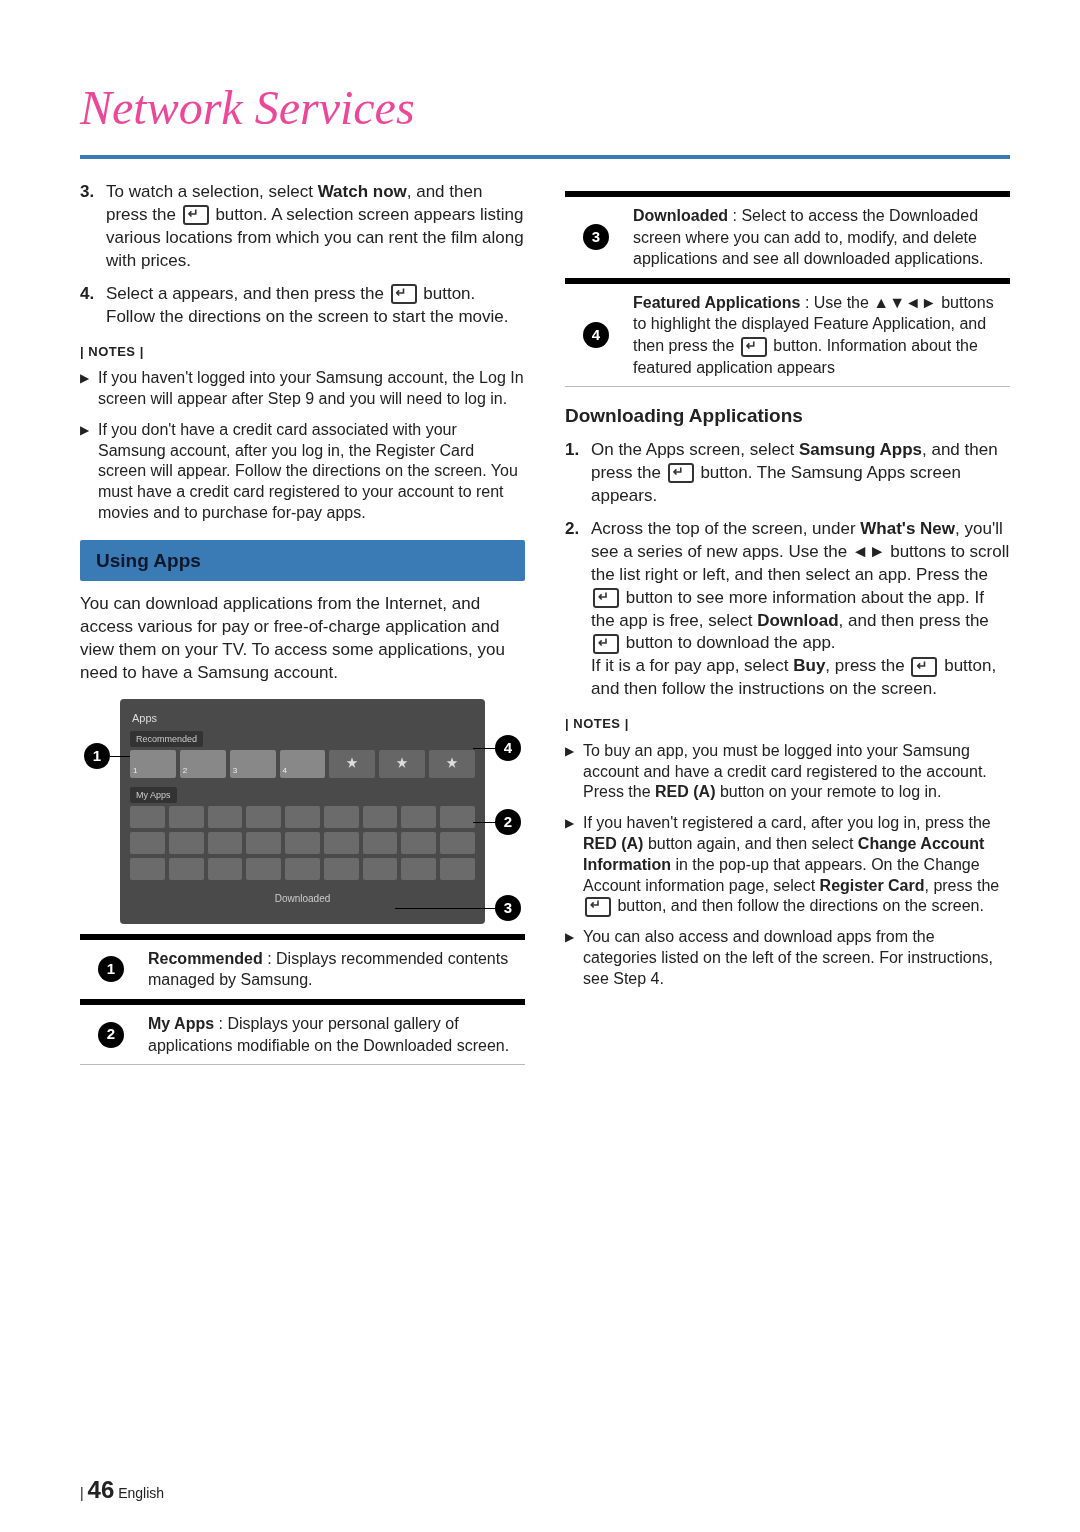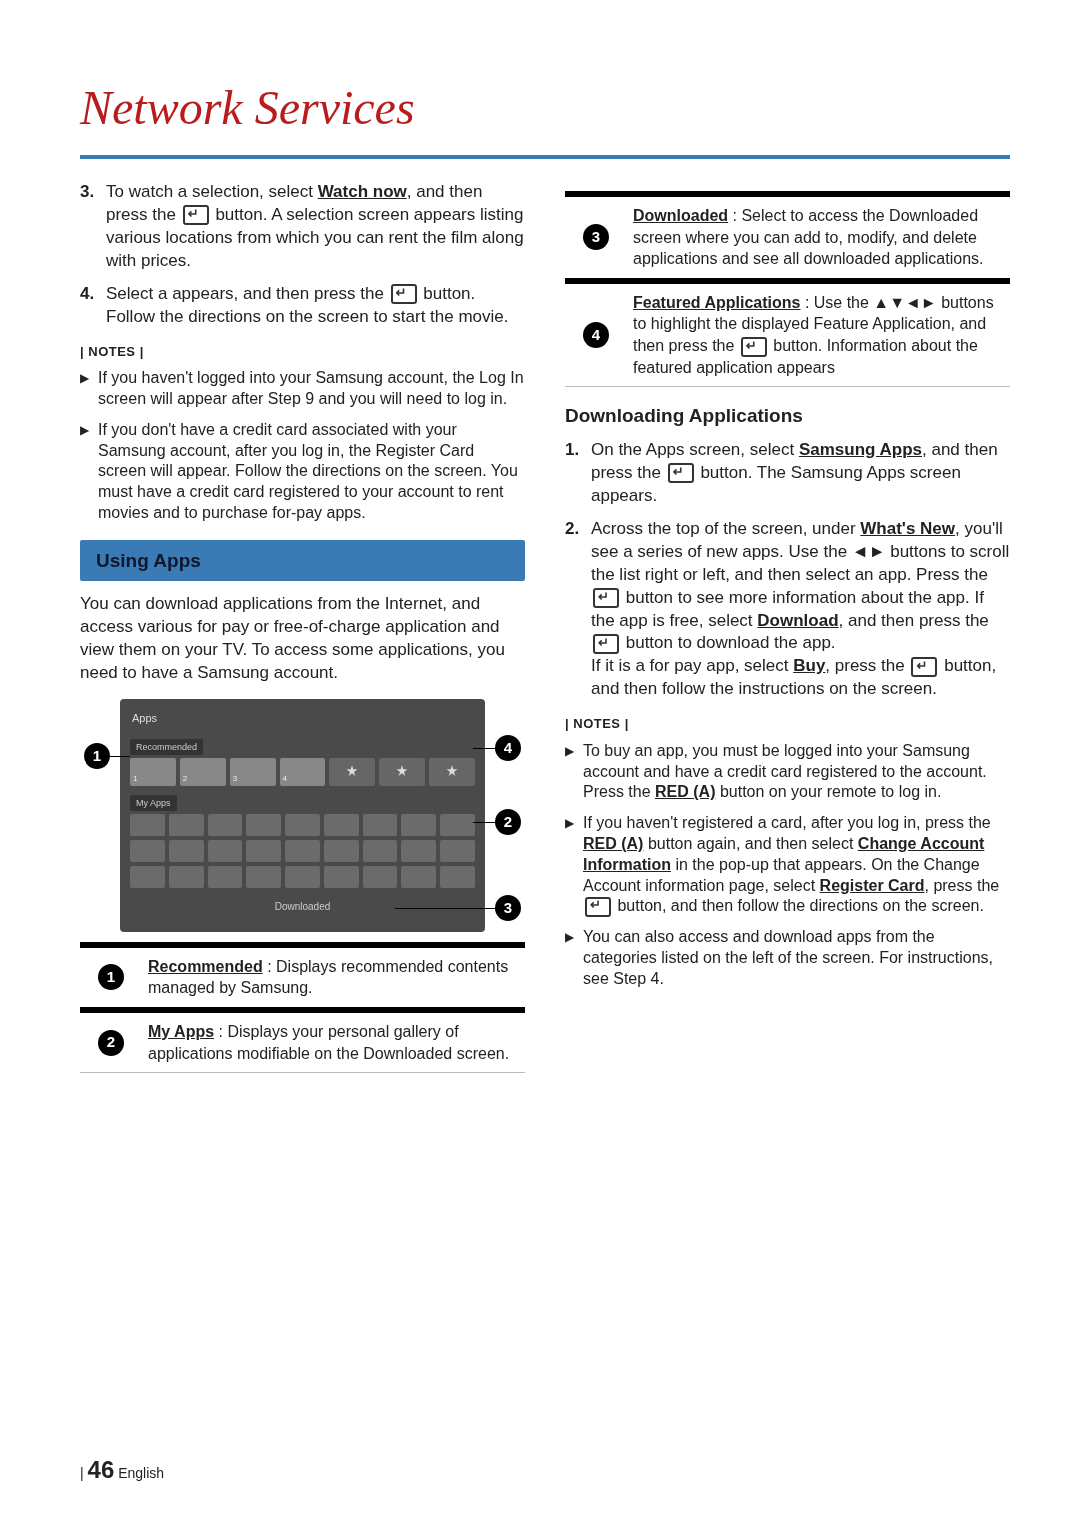--- a/index.html
+++ b/index.html
@@ -19,21 +19,21 @@
   .accent-line {
     height: 4px;
     background: #3a7bb5;
     margin: 10px 0 0 0;
     width: 100%;
   }
   h1.section-title {
     font-style: italic;
     font-weight: 300;
     font-size: 48px;
-    color: #b91c1c;
+    color: #ec4899;
     margin: 30px 0 20px 0;
     font-family: "Times New Roman", serif;
   }
   .cols {
     display: flex;
     gap: 40px;
   }
   .col { flex:1; font-size: 17px; line-height: 1.35; }
   .col p { margin: 0 0 12px 0; }
   .ol-item { display:flex; margin-bottom:10px; }
@@ -63,39 +63,39 @@
     display:inline-flex; width:26px; height:26px; background:#000; color:#fff;
     border-radius:50%; align-items:center; justify-content:center; font-weight:bold;
     font-size:15px;
   }
   .td-num { width:50px; text-align:center; }
   
   .screen {
     background:#4a4a4a; border-radius:4px; padding:10px 10px 18px 10px;
     position:relative; margin:14px 40px 10px 40px;
   }
-  .scr-label { color:#ddd; font-size:11px; margin:2px 0 8px 2px;}
+  .scr-label { color:#ddd; font-size:11px; margin:2px 0 0 2px;}
   .scr-pill { display:inline-block; background:#333; color:#ccc; font-size:9px; padding:2px 6px; border-radius:2px; margin-bottom:3px;}
   .tile-row { display:flex; gap:4px; margin-bottom:4px;}
   .tile { flex:1; height:28px; background:#888; border-radius:2px; position:relative;}
   .tile.sm { height:22px; }
   .tile.dark { background:#6b6b6b; }
   .tile.num::after{ content:attr(data-n); position:absolute; left:3px; bottom:1px; font-size:8px; color:#eee;}
   .tile.feat { background:#666; display:flex; align-items:center; justify-content:center;}
   .tile.feat svg { width:16px; height:16px; fill:#ddd;}
   .scr-footer { color:#ccc; font-size:10px; text-align:center; margin-top:12px;}
   .pin {
     position:absolute; width:26px; height:26px; background:#000; color:#fff;
     border-radius:50%; display:flex; align-items:center; justify-content:center;
     font-weight:bold; font-size:15px;
   }
   .lead { position:absolute; background:#000; height:1px;}
-  .pagefoot { position:absolute; left:80px; bottom:48px; font-size:14px;}
+  .pagefoot { position:absolute; left:80px; bottom:28px; font-size:14px;}
   .pagefoot .pn { font-weight:bold; font-size:24px; }
-  b { font-weight:bold;text-decoration:underline; }
+  b { font-weight:bold; }
 </style>
 </head>
 <body>
 
 <div class="page">
 
   <h1 class="section-title">Network Services</h1>
   <div class="accent-line"></div>
 
   <div class="cols" style="margin-top:22px;">

